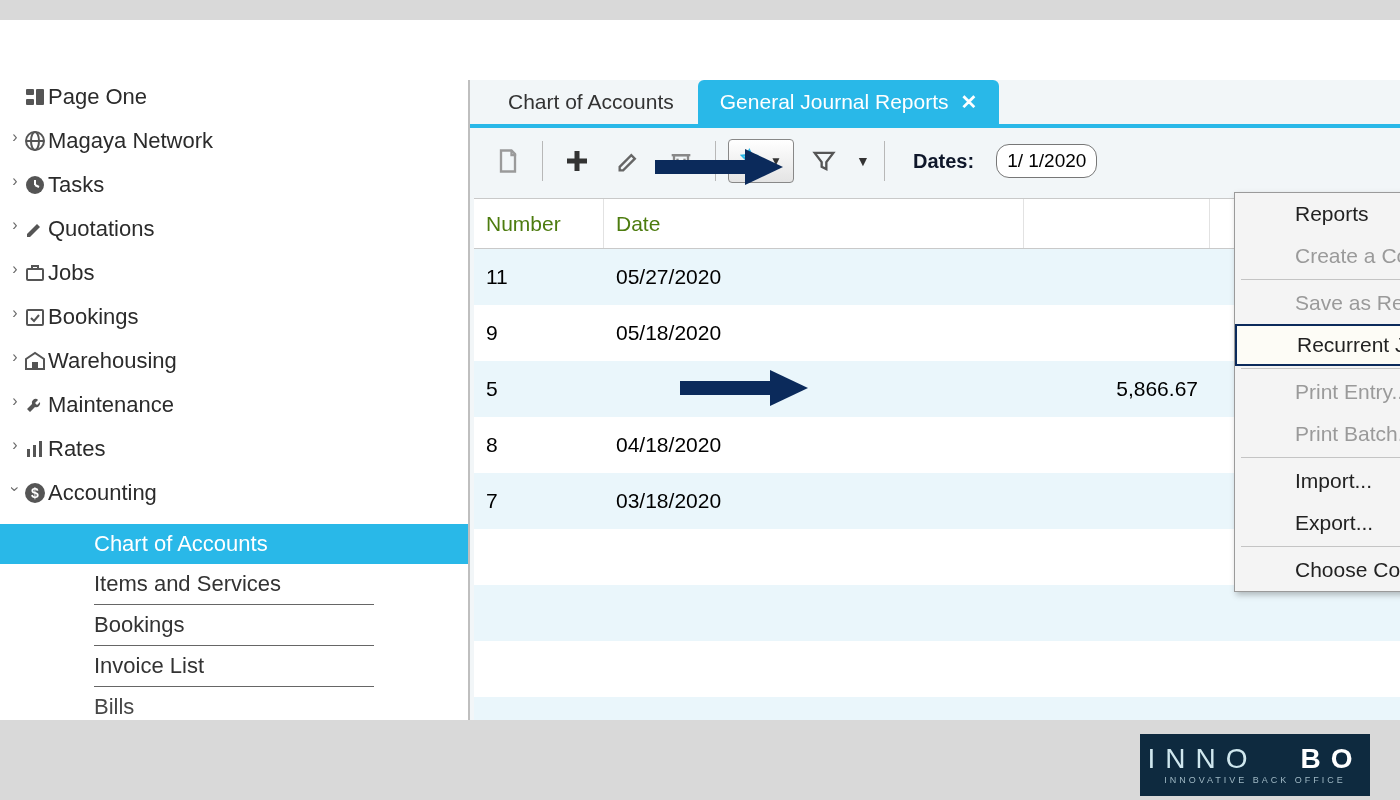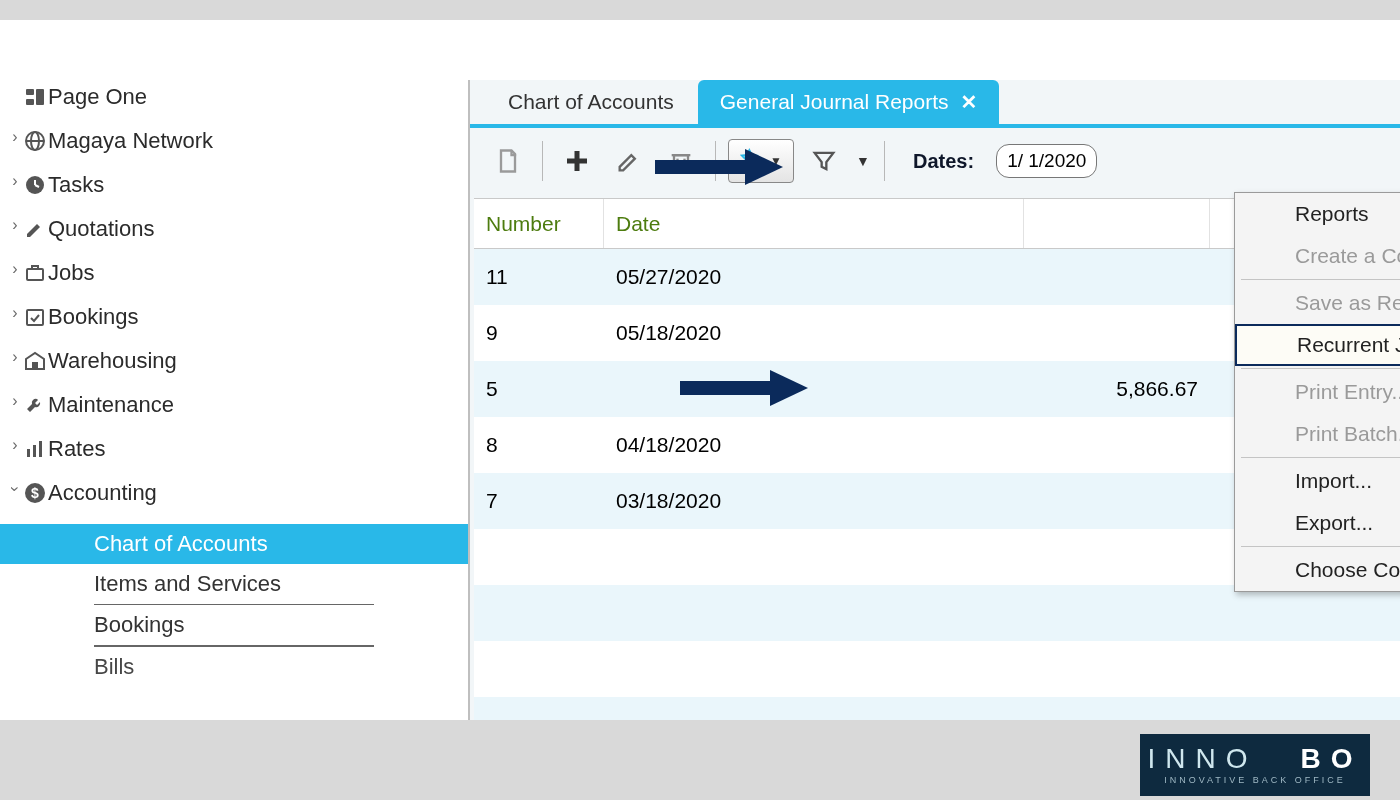--- a/index.html
+++ b/index.html
@@ -365,20 +365,23 @@
         <span>Chart of Accounts</span>
       </div>
       <div class="nav-sub">
         <span>Items and Services</span>
       </div>
       <div class="sub-divider"></div>
       <div class="nav-sub">
         <span>Bookings</span>
       </div>
       <div class="sub-divider"></div>
+      <div class="nav-sub">
+        <span>Invoice List</span>
+      </div>
       <div class="sub-divider"></div>
       <div class="nav-sub" style="opacity:.9">
         <span>Bills</span>
       </div>
     </div>
 
     <div class="main">
 
       <div class="tab-bar">
         <div class="tab">

